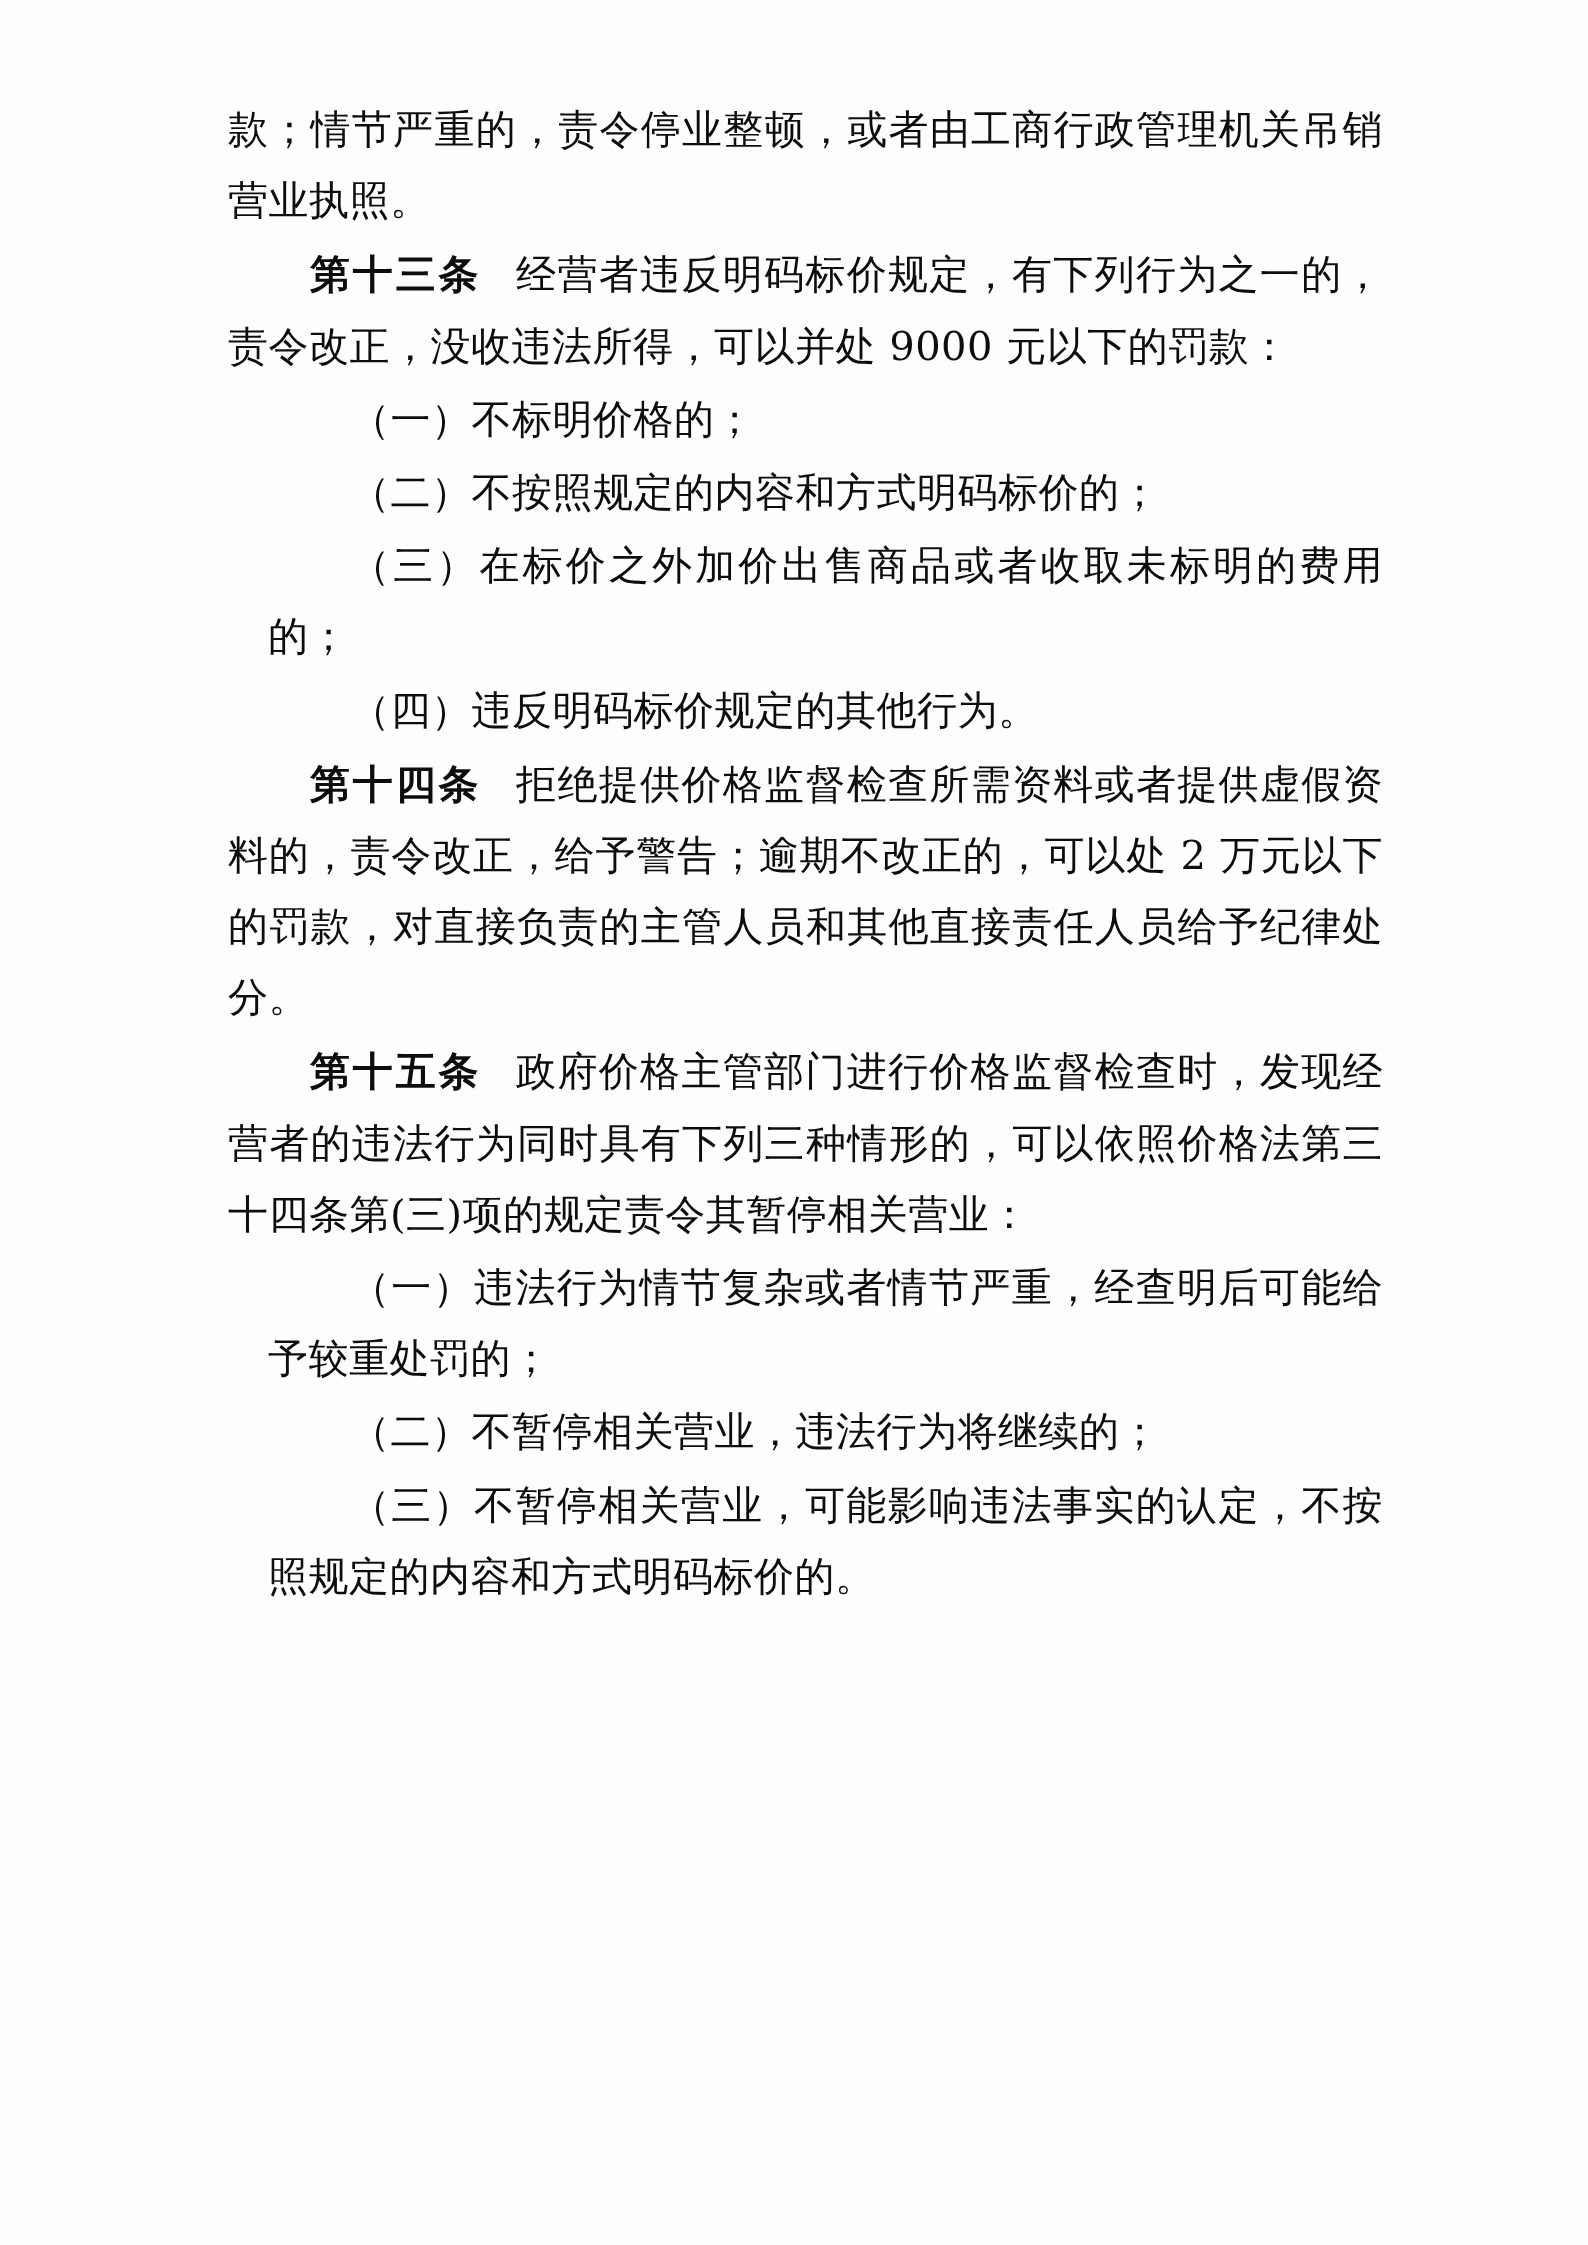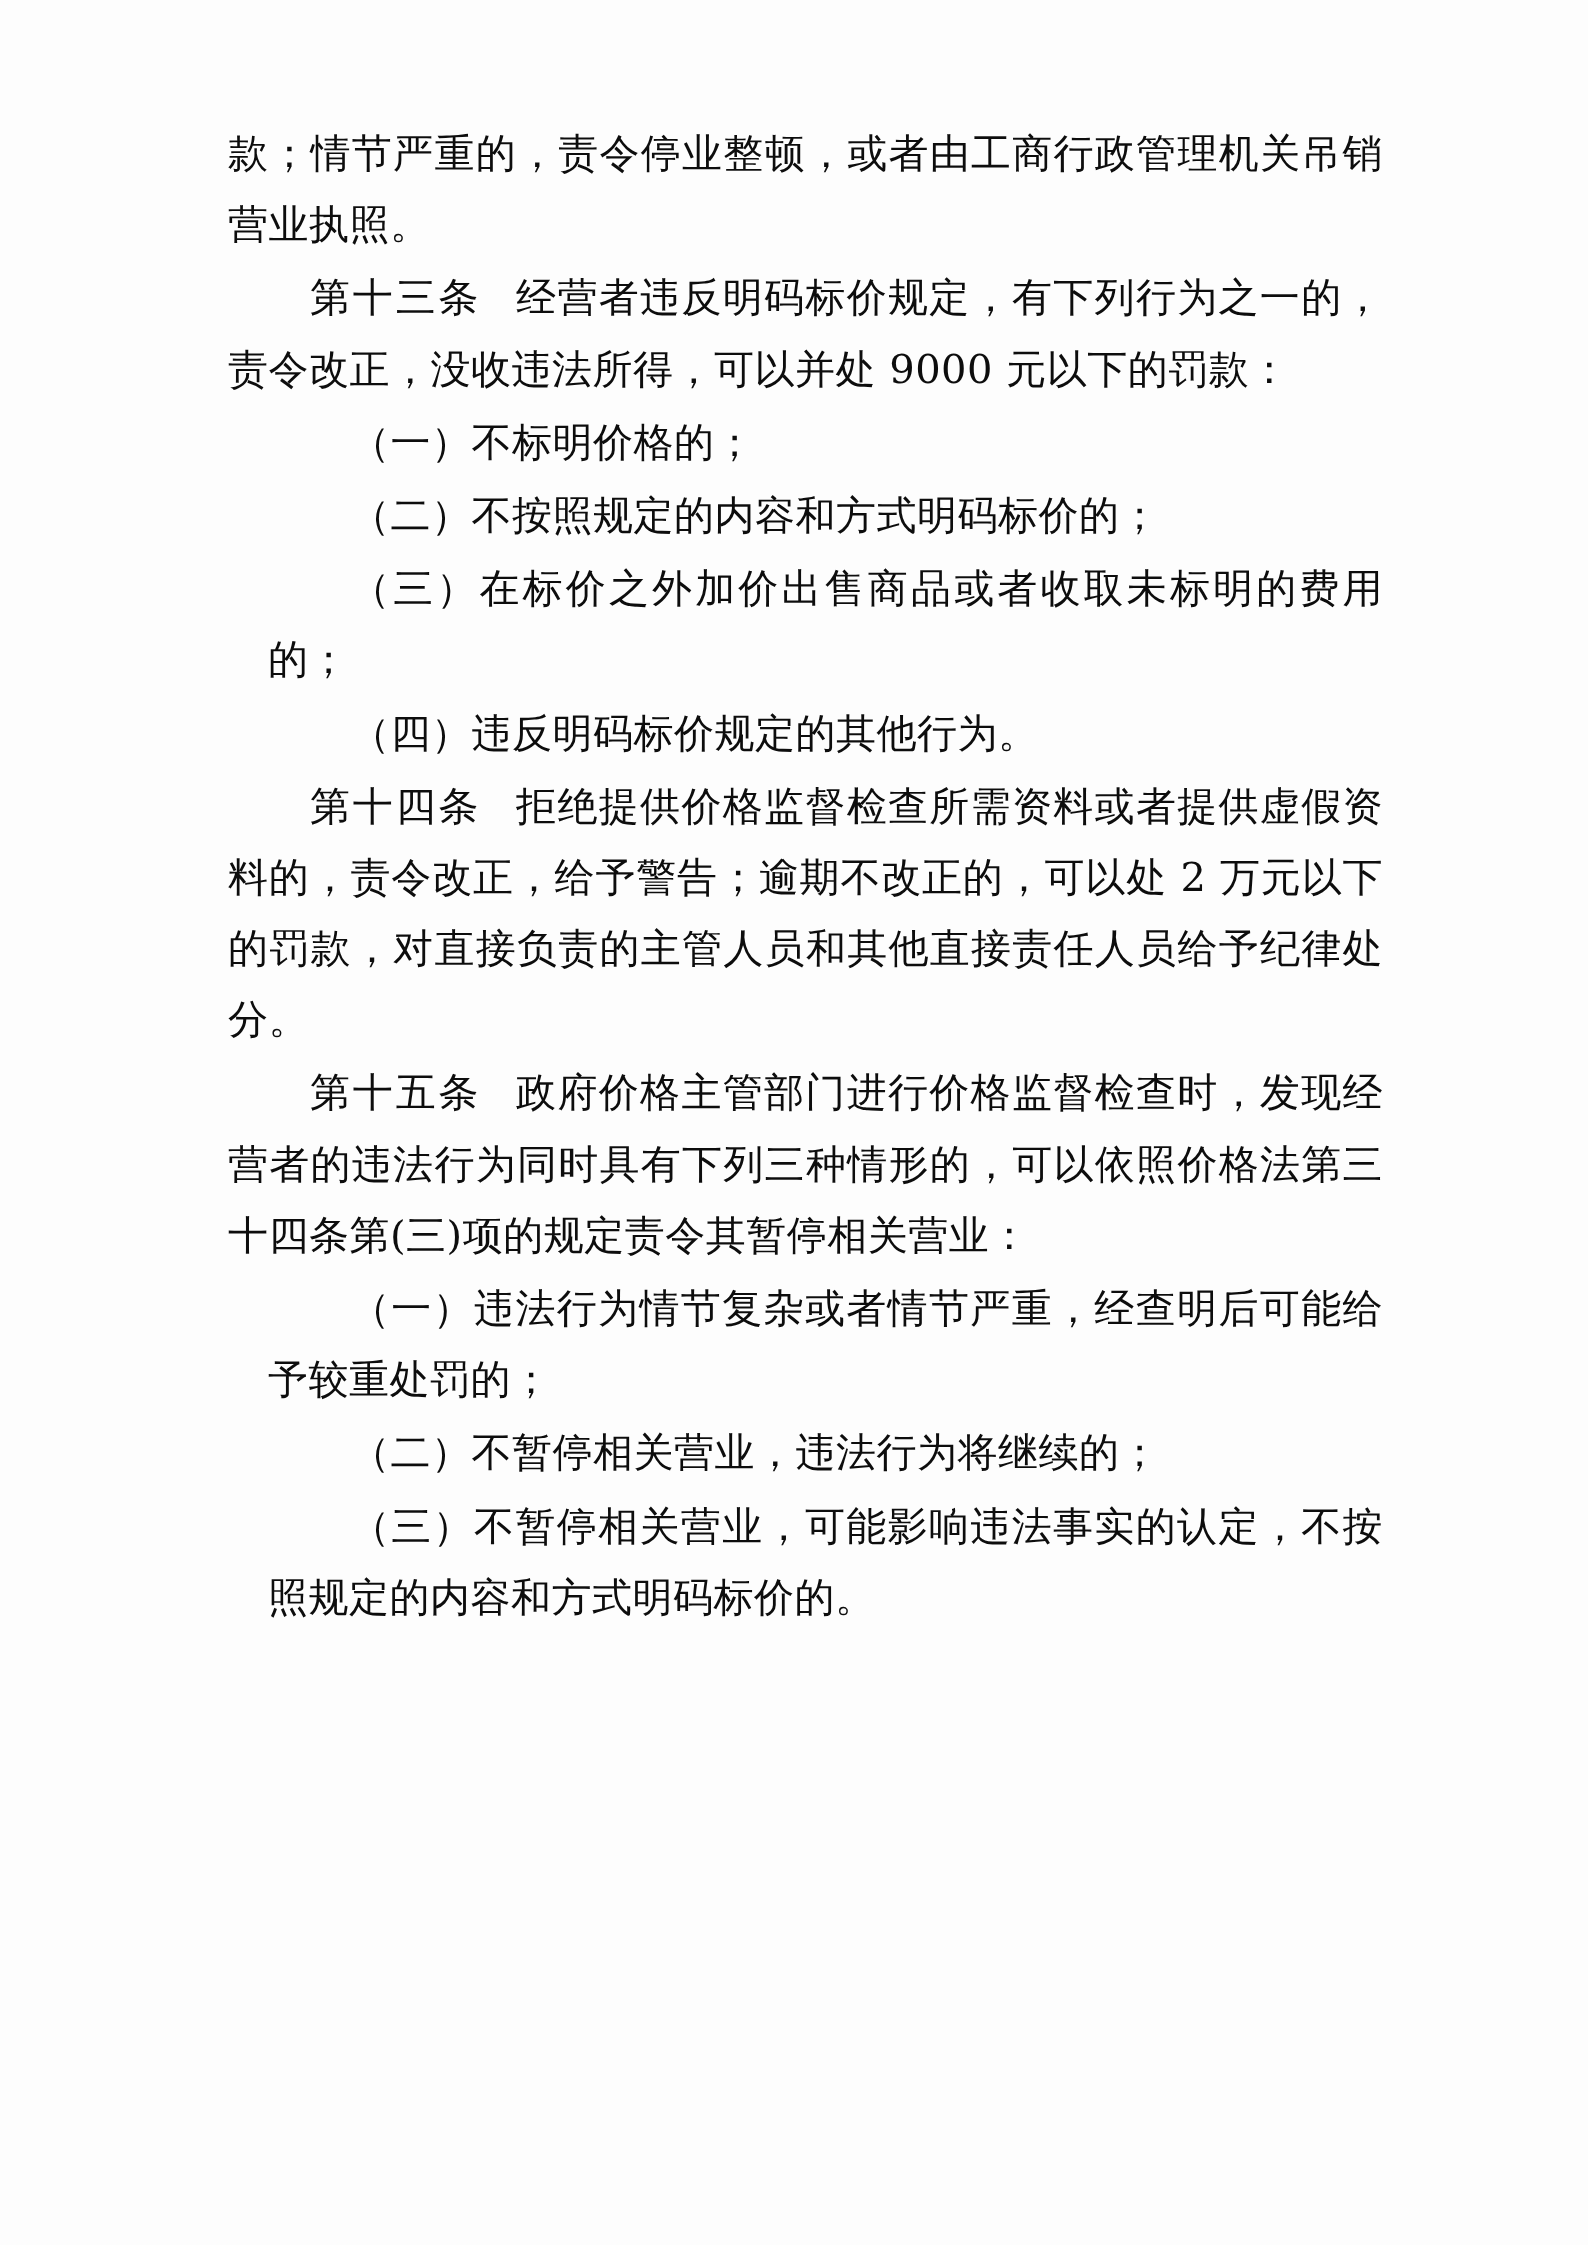--- a/index.html
+++ b/index.html
@@ -12,21 +12,21 @@
     height: 2245px;
     font-family: "DejaVu Serif", "Liberation Serif", serif;
     color: #0d0d0d;
     position: relative;
     overflow: hidden;
   }
   .page {
     box-sizing: border-box;
     width: 1588px;
     height: 2245px;
-    padding: 118px 205px 140px 228px;
+    padding: 94px 205px 140px 228px;
     background: #fdfdfd;
   }
   .doc-body {
     font-size: 40px;
     line-height: 1.78;
     text-align: justify;
     text-justify: inter-ideograph;
     letter-spacing: 0.5px;
   }
   .para {
@@ -34,21 +34,21 @@
     text-indent: 0;
   }
   .para.indent {
     text-indent: 2.05em;
   }
   .para.item {
     text-indent: 2.05em;
     margin-left: 40px;
   }
   .art-head {
-    font-weight: 400;
+    font-weight: 700;
     letter-spacing: 2px;
   }
   .art-gap {
     display: inline-block;
     width: 0.85em;
   }
 </style>
 </head>
 <body>
 

